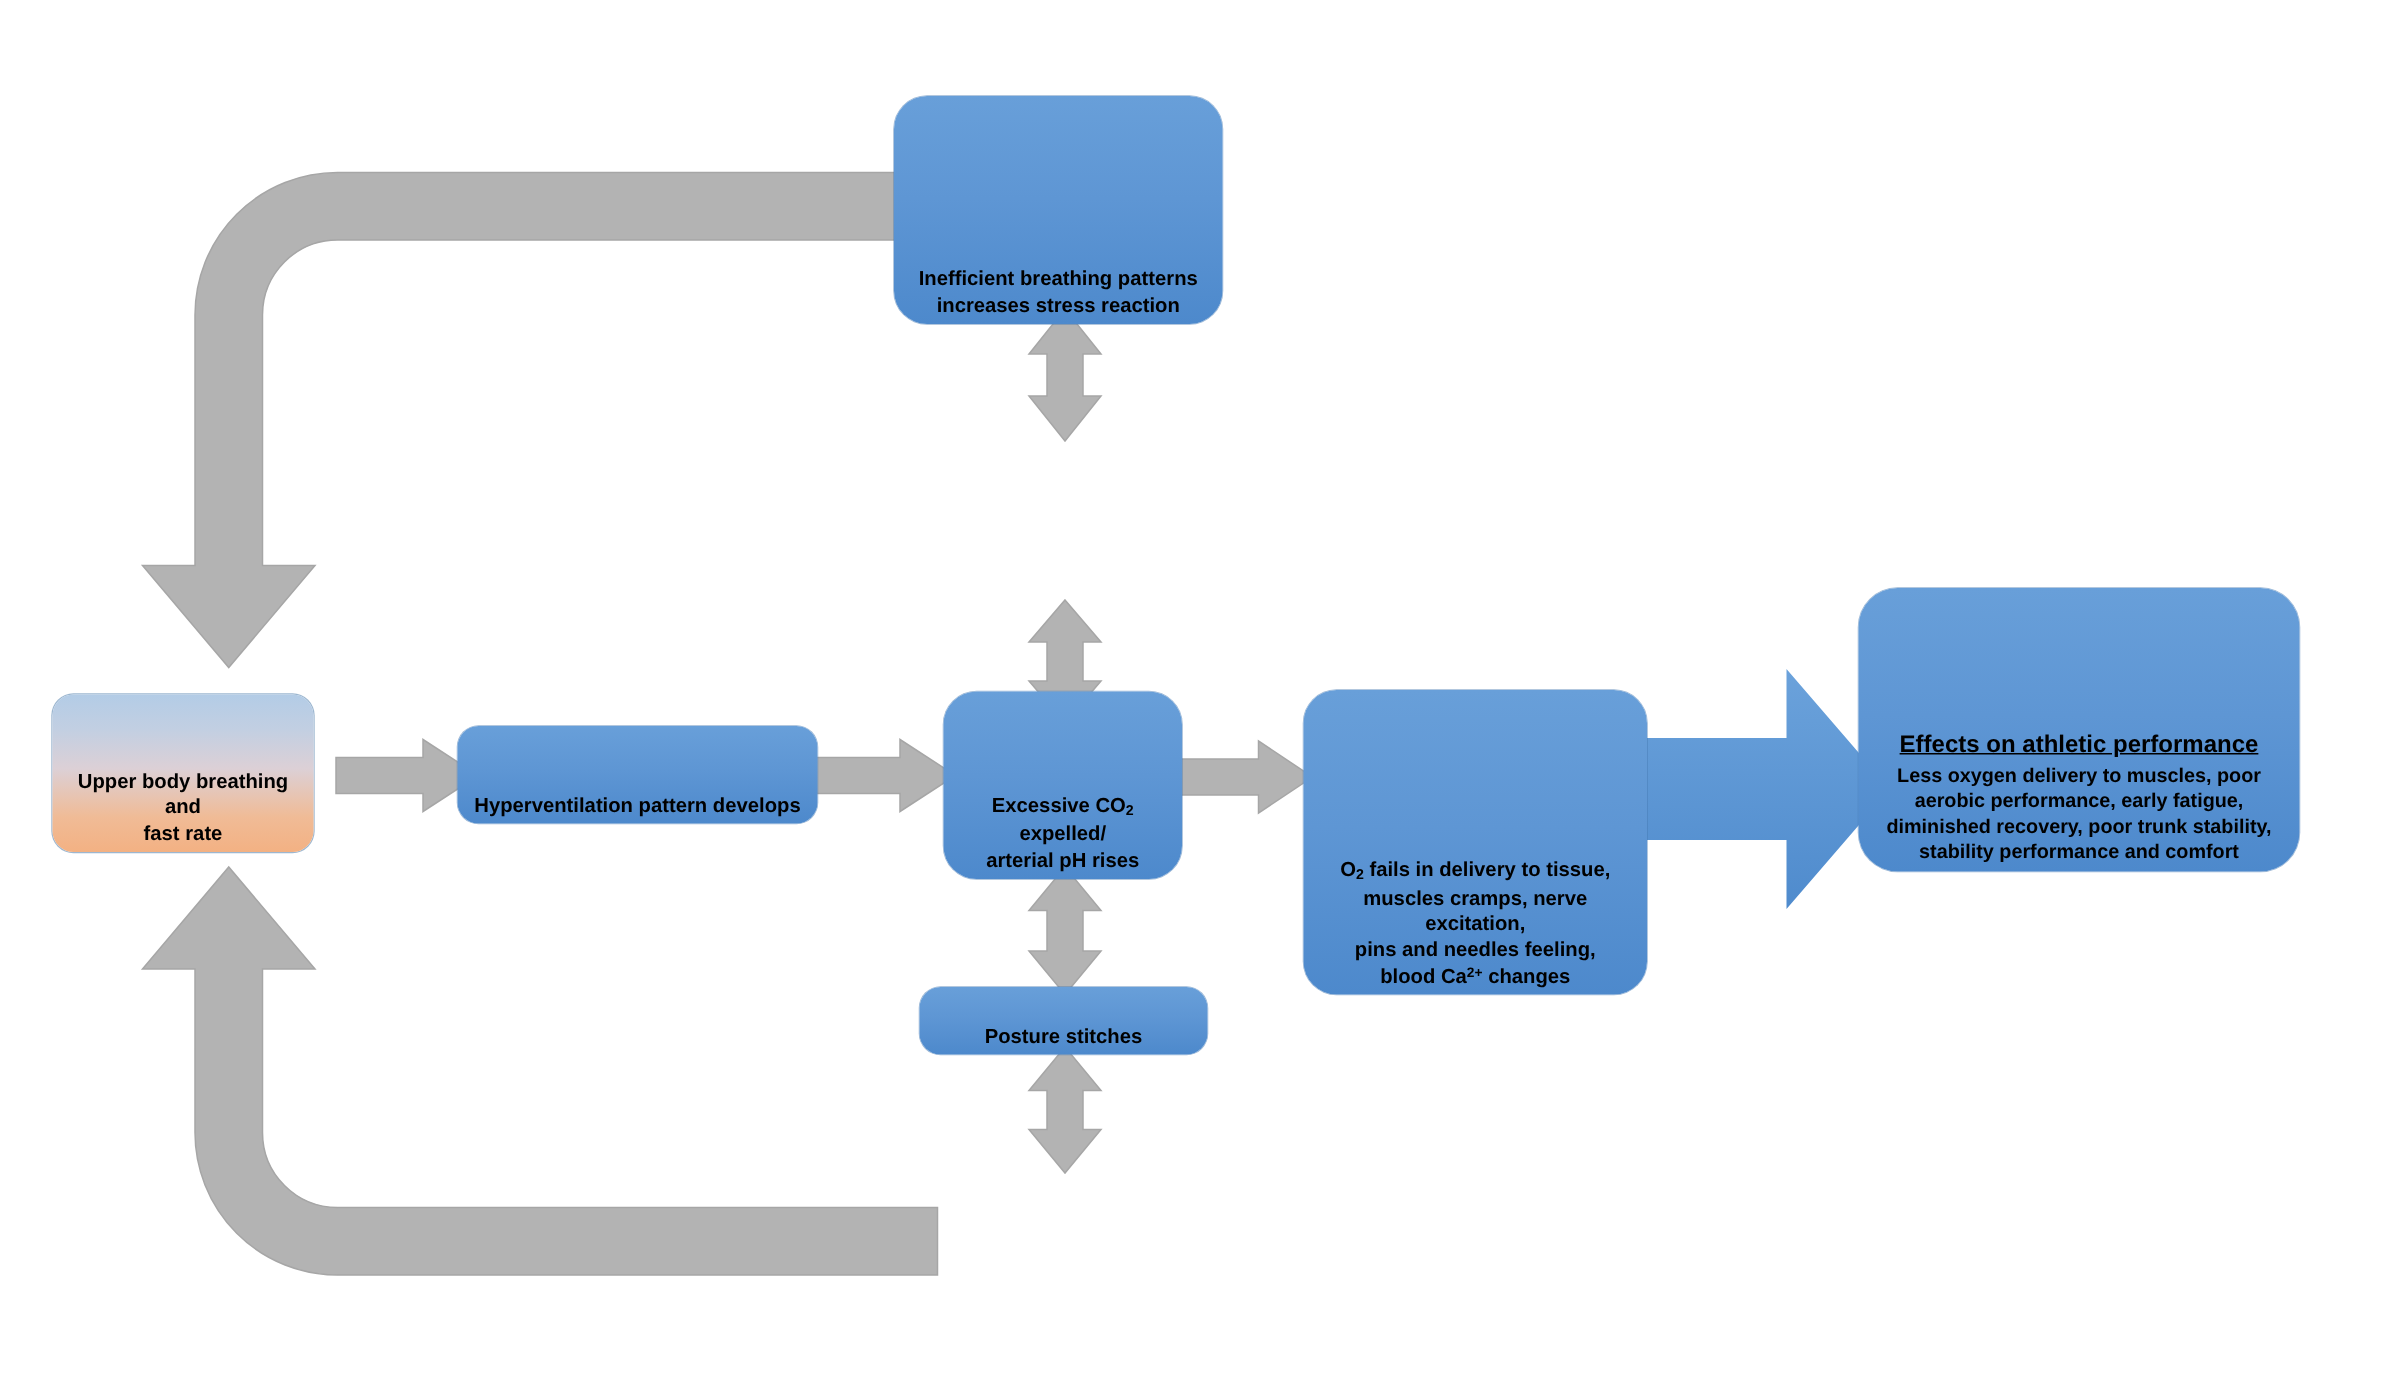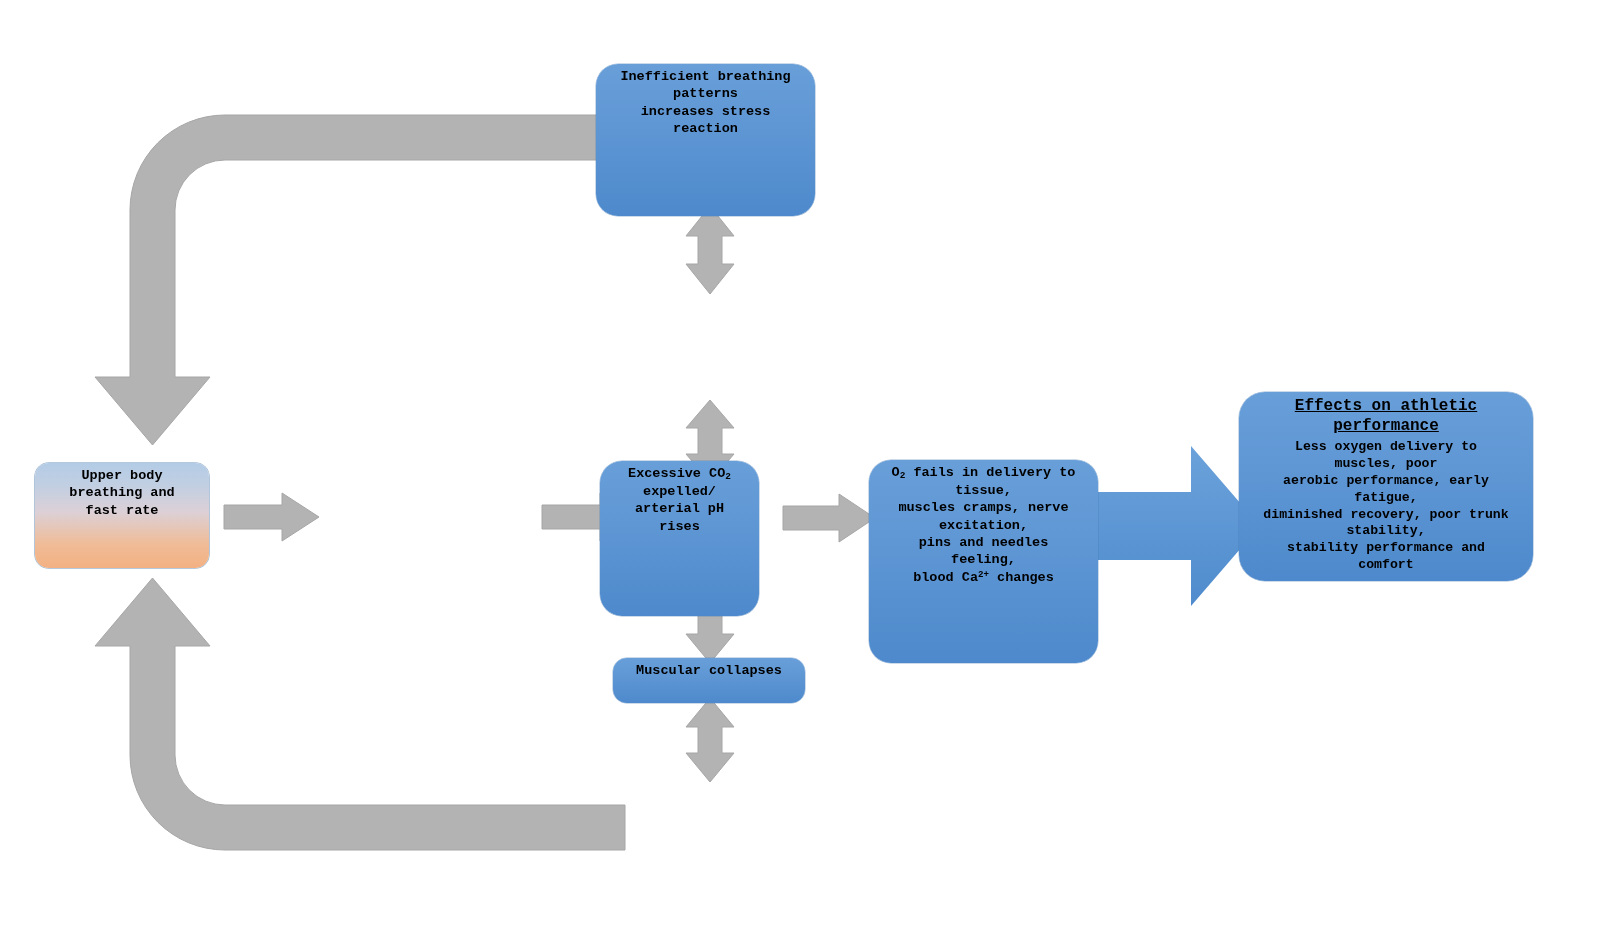--- a/index.html
+++ b/index.html
@@ -16,32 +16,31 @@
     width: 1600px;
     height: 933px;
     background: #ffffff;
     overflow: hidden;
   }
   
   .node {
     position: absolute;
     box-sizing: border-box;
     display: flex;
-    align-items: flex-start;
+    align-items: flex-end;
     justify-content: center;
     text-align: center;
     color: #000000;
     font-weight: bold;
     line-height: 1.28;
     z-index: 5;
-    padding: 4px 22px;
+    padding: 4px 5px;
     border-radius: 22px;
     background: linear-gradient(180deg, #689fd9 0%, #5e96d4 45%, #4d89cc 100%);
     box-shadow: 0 0 0 0.5px rgba(70,120,175,0.55);
-    font-family: Liberation Mono, monospace;
   }
   .node .txt { display: block; width: 100%; }
   .node.small-radius { border-radius: 14px; }
   .node.grad-warm {
     background: linear-gradient(180deg,
         #b3cce6 0%,
         #c2cfe2 22%,
         #dcd0d6 47%,
         #f0bb96 78%,
         #f3b183 100%);
@@ -119,39 +118,42 @@
   </div>
 
 
   <div class="node grad-warm small-radius" style="left:35px; top:463px; width:174px; height:105px; font-size:13.5px;">
     <span class="txt">
       <span>Upper body breathing and</span><br>
       <span>fast rate</span>
     </span>
   </div>
 
+  <div class="node small-radius" style="left:305px; top:484px; width:240px; height:65px; font-size:13.5px;">
+    <span class="txt">Hyperventilation pattern develops</span>
+  </div>
 
-  <div class="node" style="left:600px; top:461px; width:159px; height:155px; font-size:13.5px;">
+  <div class="node" style="left:629px; top:461px; width:159px; height:125px; font-size:13.5px;">
     <span class="txt">
       <span>Excessive CO</span><sub>2</sub><span> expelled/</span><br>
       <span>arterial pH rises</span>
     </span>
   </div>
 
   <div class="node" style="left:869px; top:424px; width:229px; height:203px; font-size:13.5px;margin-top:36px;">
     <span class="txt">
       <span>O</span><sub>2</sub><span> fails in delivery to tissue,</span><br>
       <span>muscles cramps, nerve excitation,</span><br>
       <span>pins and needles feeling,</span><br>
       <span>blood Ca</span><sup>2+</sup><span> changes</span>
     </span>
   </div>
 
   <div class="node small-radius" style="left:613px; top:658px; width:192px; height:45px; font-size:13.5px;">
-    <span class="txt">Muscular collapses</span>
+    <span class="txt">Posture stitches</span>
   </div>
 
 
   <div class="node" style="left:1239px; top:392px; width:294px; height:189px; font-size:13.2px; border-radius:26px;">
     <span class="txt">
       <span class="u-title" style="font-size:16px; margin-bottom:2px;">Effects on athletic performance</span>
       <span>Less oxygen delivery to muscles, poor</span><br>
       <span>aerobic performance, early fatigue,</span><br>
       <span>diminished recovery, poor trunk stability,</span><br>
       <span>stability performance and comfort</span>

